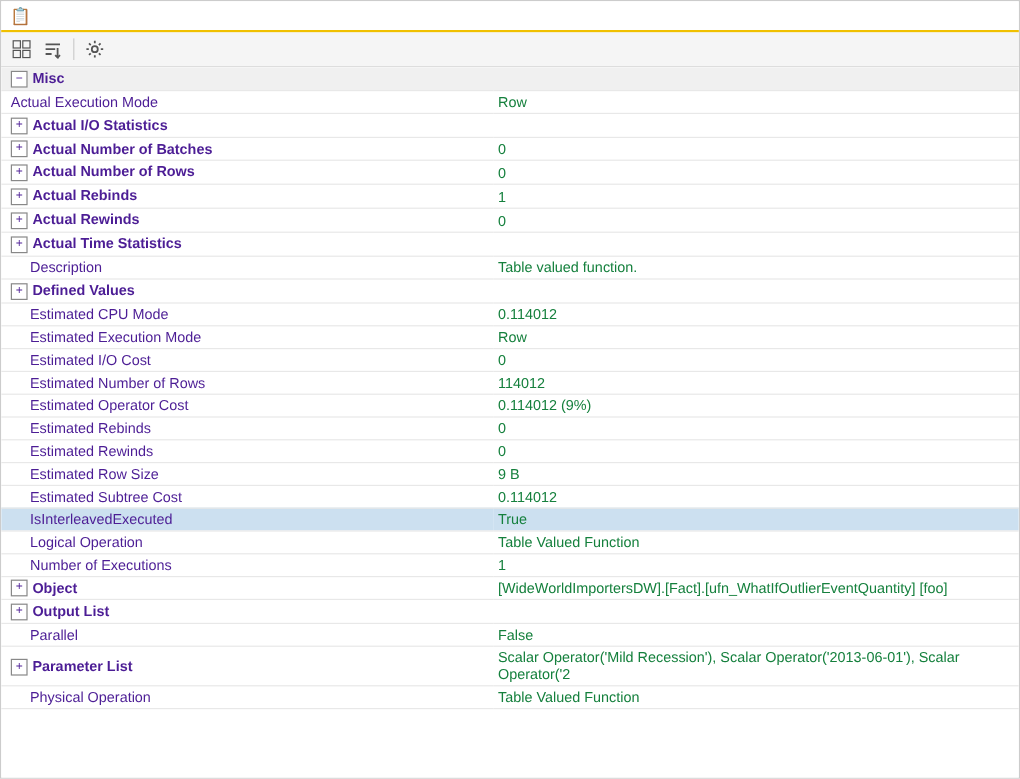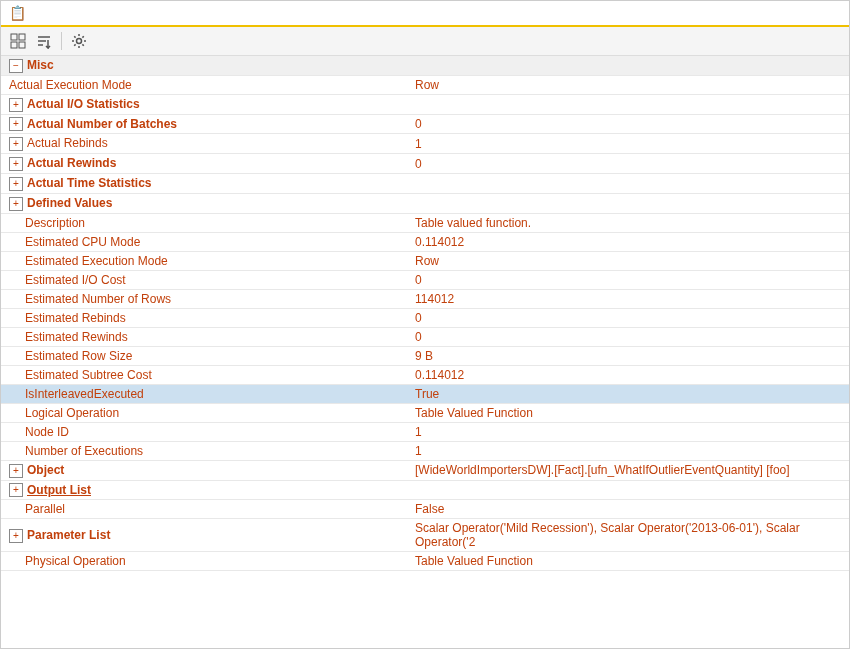--- a/index.html
+++ b/index.html
@@ -77,24 +77,24 @@
     tr.highlighted {
       background: #cce0f0;
     }
     td {
       padding: 2px 4px 2px 4px;
       vertical-align: middle;
       height: 19px;
     }
     td.label-col {
       width: 410px;
-      color: #c2410c;
+      color: #4c1d95;
     }
     td.value-col {
-      color: #c2410c;
+      color: #15803d;
     }
     .value-blue { color: #0000cc; }
     .value-purple { color: #8000c0; margin-left: 12px; }
     .expand-icon {
       display: inline-block;
       width: 14px;
       height: 14px;
       border: 1px solid #888;
       text-align: center;
       line-height: 12px;
@@ -159,54 +159,62 @@
           </tr>
           <tr>
             <td class="label-col indent-1"><span class="expand-icon">+</span><span style="font-weight: 600; text-align: center;">Actual I/O Statistics</span></td>
             <td class="value-col"></td>
           </tr>
           <tr>
             <td class="label-col indent-1"><span class="expand-icon">+</span><span style="font-weight: 600;">Actual Number of Batches</span></td>
             <td class="value-col value-blue">0</td>
           </tr>
           <tr>
-            <td class="label-col indent-1"><span class="expand-icon">+</span><span style="font-weight: 400; text-align: right;">Actual Rebinds</span></td>
+            <td class="label-col indent-1"><span class="expand-icon">+</span><span style="font-weight: 600;">Actual Number of Rows</span></td>
+            <td class="value-col value-blue">0</td>
+          </tr>
+          <tr>
+            <td class="label-col indent-1"><span class="expand-icon">+</span><span style="font-weight: 700; text-align: right;">Actual Rebinds</span></td>
             <td class="value-col value-blue">1</td>
           </tr>
           <tr>
             <td class="label-col indent-1"><span class="expand-icon">+</span><span style="font-weight: 600;">Actual Rewinds</span></td>
             <td class="value-col value-blue">0</td>
           </tr>
           <tr>
             <td class="label-col indent-1"><span class="expand-icon">+</span><span style="font-weight: 600;">Actual Time Statistics</span></td>
-            <td class="value-col"></td>
-          </tr>
-          <tr>
-            <td class="label-col indent-1"><span class="expand-icon">+</span><span style="font-weight: 600;">Defined Values</span></td>
             <td class="value-col"></td>
           </tr>
           <tr>
             <td class="label-col indent-2"><span>Description</span></td>
             <td class="value-col">Table valued function.</td>
           </tr>
           <tr>
+            <td class="label-col indent-1"><span class="expand-icon">+</span><span style="font-weight: 600;">Defined Values</span></td>
+            <td class="value-col"></td>
+          </tr>
+          <tr>
             <td class="label-col indent-2"><span>Estimated CPU Mode</span></td>
             <td class="value-col">0.114012</td>
           </tr>
           <tr>
             <td class="label-col indent-2"><span>Estimated Execution Mode</span></td>
             <td class="value-col">Row</td>
           </tr>
           <tr>
             <td class="label-col indent-2"><span>Estimated I/O Cost</span></td>
             <td class="value-col value-blue">0</td>
           </tr>
           <tr>
             <td class="label-col indent-2"><span>Estimated Number of Rows</span></td>
             <td class="value-col value-purple">114012</td>
+          </tr>
+          <tr>
+            <td class="label-col indent-2"><span>Estimated Operator Cost</span></td>
+            <td class="value-col value-blue">0.114012 (9%)</td>
           </tr>
           <tr>
             <td class="label-col indent-2"><span>Estimated Rebinds</span></td>
             <td class="value-col value-blue">0</td>
           </tr>
           <tr>
             <td class="label-col indent-2"><span>Estimated Rewinds</span></td>
             <td class="value-col value-blue">0</td>
           </tr>
           <tr>
@@ -219,33 +227,29 @@
           </tr>
           <tr class="highlighted">
             <td class="label-col indent-2"><span>IsInterleavedExecuted</span></td>
             <td class="value-col">True</td>
           </tr>
           <tr>
             <td class="label-col indent-2"><span>Logical Operation</span></td>
             <td class="value-col">Table Valued Function</td>
           </tr>
           <tr>
-            <td class="label-col indent-2"><span>Node ID</span></td>
-            <td class="value-col value-blue">1</td>
-          </tr>
-          <tr>
             <td class="label-col indent-2"><span>Number of Executions</span></td>
             <td class="value-col value-blue">1</td>
           </tr>
           <tr>
             <td class="label-col indent-1"><span class="expand-icon">+</span><span style="font-weight: 600;">Object</span></td>
             <td class="value-col value-blue">[WideWorldImportersDW].[Fact].[ufn_WhatIfOutlierEventQuantity] [foo]</td>
           </tr>
           <tr>
-            <td class="label-col indent-1"><span class="expand-icon">+</span><span style="font-weight: 600; text-decoration: underline;">Output List</span></td>
+            <td class="label-col indent-1"><span class="expand-icon">+</span><span style="font-weight: 600;">Output List</span></td>
             <td class="value-col"></td>
           </tr>
           <tr>
             <td class="label-col indent-2"><span>Parallel</span></td>
             <td class="value-col">False</td>
           </tr>
           <tr>
             <td class="label-col indent-1"><span class="expand-icon">+</span><span style="font-weight: 600;">Parameter List</span></td>
             <td class="value-col value-blue">Scalar Operator('Mild Recession'), Scalar Operator('2013-06-01'), Scalar Operator('2</td>
           </tr>

